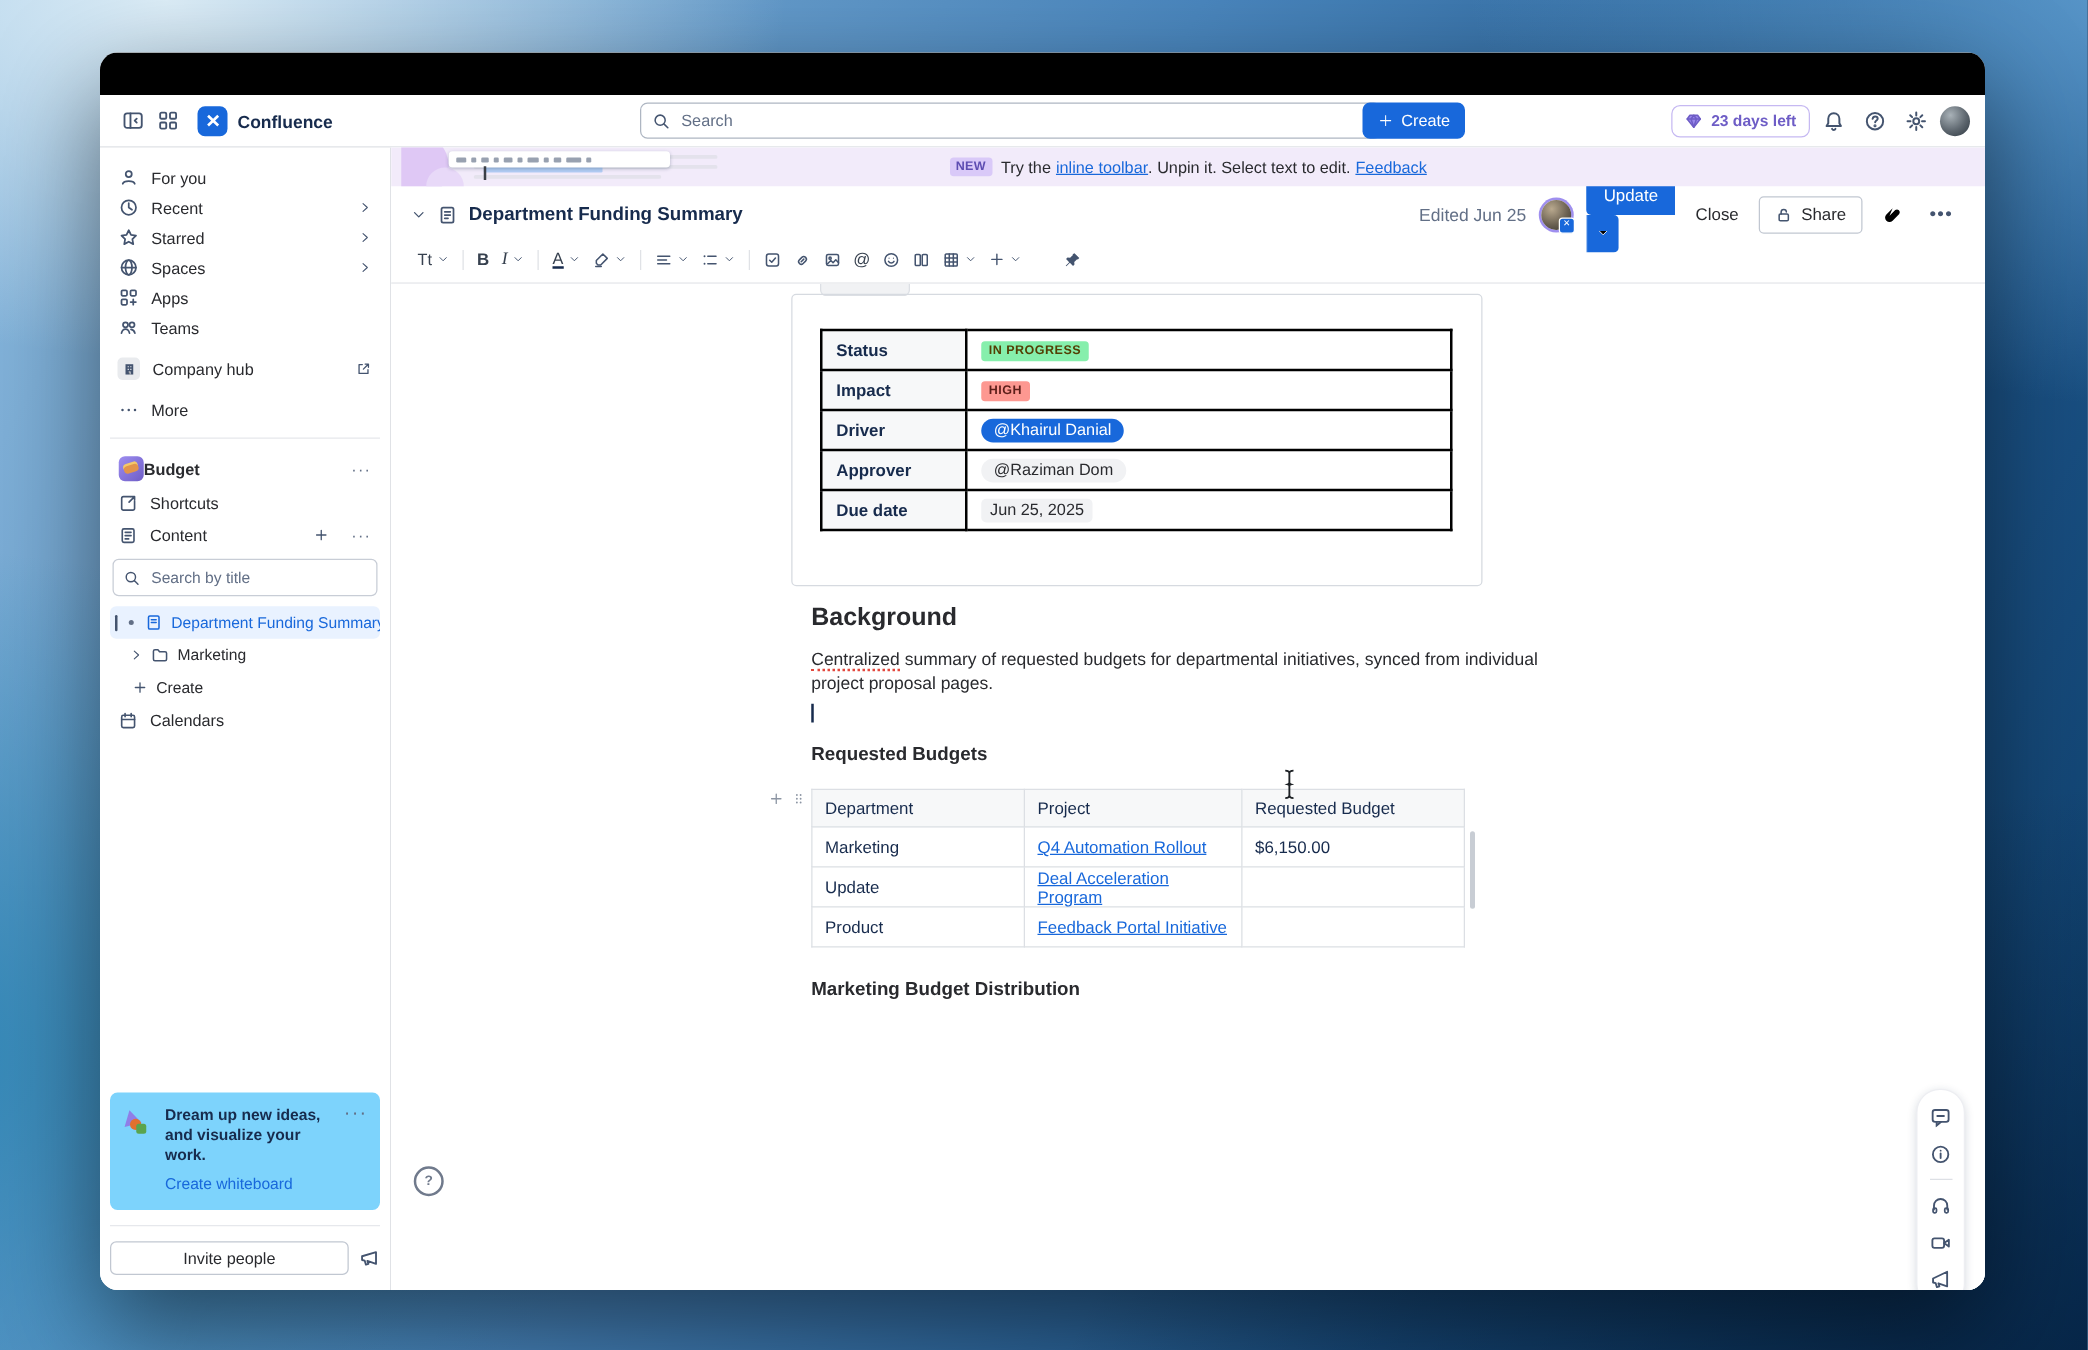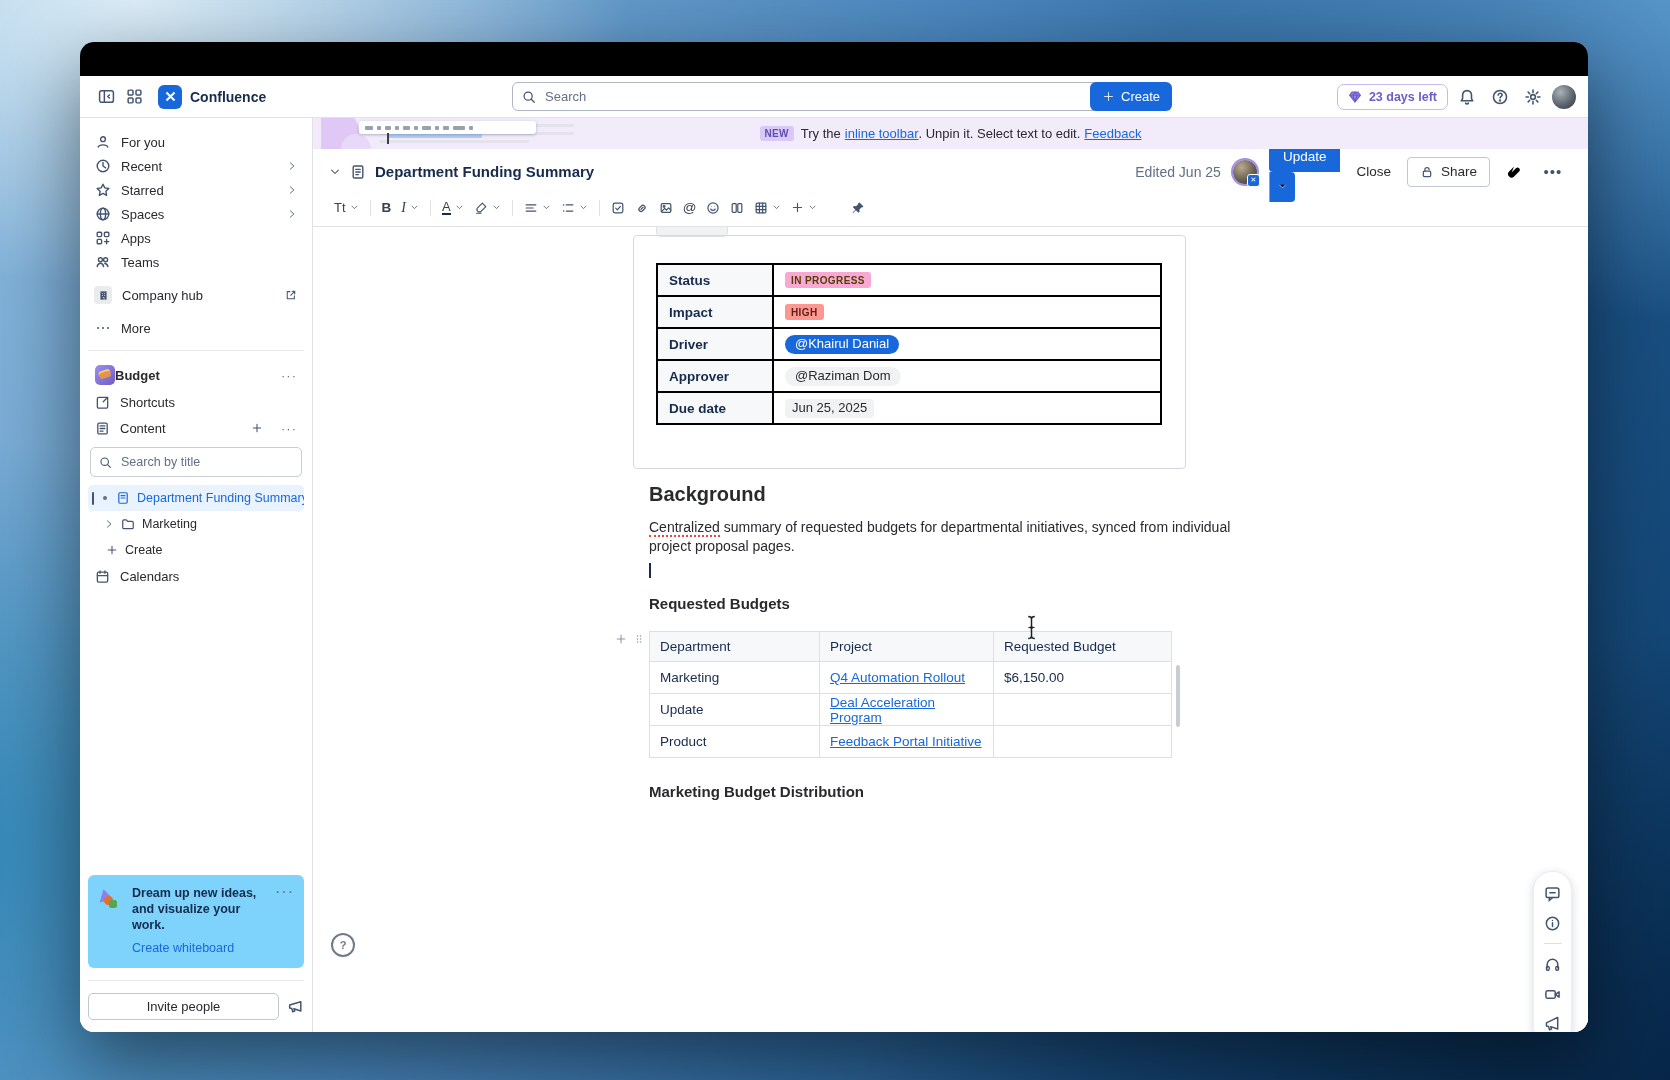--- a/index.html
+++ b/index.html
@@ -103,21 +103,21 @@
   .pinbtn{margin-left:24px;}
   
   .canvas{flex:1;position:relative;background:#fff;overflow:hidden;}
   .abs{position:absolute;}
   .fragment{left:343px;top:0;width:70px;height:9px;background:#F1F2F4;border:1px solid #DCDFE4;border-top:none;border-radius:0 0 5px 5px;}
   .panel{left:320px;top:8px;width:551px;height:232px;border:1px solid #D6DAE0;border-radius:4px;}
   .props{position:absolute;left:22px;top:27px;width:506px;border-collapse:collapse;font-size:13.5px;color:#172B4D;table-layout:fixed;}
   .props td{border:2px solid #000000;height:30px;padding:0 11px;}
   .props td.lbl{width:92px;background:#F7F8F9;font-weight:700;}
   .badge{display:inline-block;font-size:10px;font-weight:700;letter-spacing:.4px;padding:2.5px 6px;border-radius:3px;}
-  .bd-status{background:#f9a8d4;color:#533F04;}
+  .bd-status{background:#86efac;color:#533F04;}
   .bd-impact{background:#FD9891;color:#5D1F1A;}
   .mention{display:inline-block;font-size:13px;padding:1.5px 10px 2.5px;border-radius:12px;background:#F1F2F4;color:#292A2E;cursor:pointer;}
   .mention.primary{background:#1868DB;color:#fff;}
   .datechip{display:inline-block;font-size:13px;padding:1.5px 7px 2.5px;border-radius:4px;background:#F1F2F4;color:#292A2E;cursor:pointer;}
   .h2doc{left:336px;top:256px;font-size:20px;font-weight:700;color:#292A2E;}
   .para{left:336px;top:291px;font-size:14px;line-height:19px;color:#292A2E;}
   .misspell{border-bottom:2px dotted #E2483D;}
   .caret{left:336px;top:336px;width:2px;height:15px;background:#172B4D;}
   .h3doc{font-size:15px;font-weight:700;color:#292A2E;}
   .hreq{left:336px;top:368px;}

